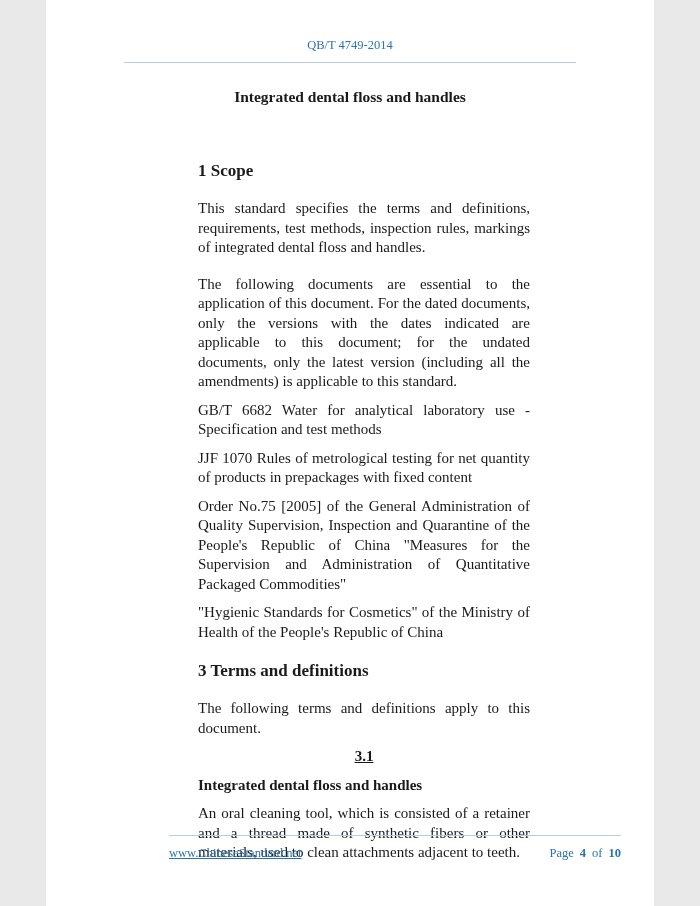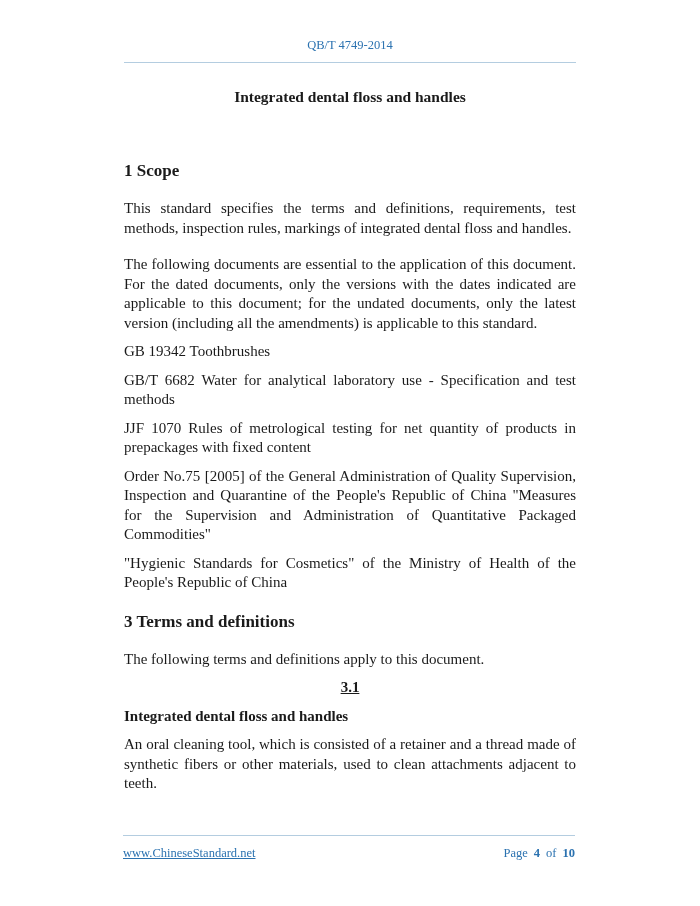--- a/index.html
+++ b/index.html
@@ -4,21 +4,21 @@
 <style>
   :root{
     --accent-blue:#2b72b0;
     --rule-blue:#b4cde0;
     --text-color:#1a1a1a;
     --page-bg:#ffffff;
   }
   html,body{margin:0;padding:0;background:#e9e9e9;}
   .page{
     position:relative;
-    width:700px;height:906px;
+    width:608px;height:906px;
     margin:0 auto;
     background:var(--page-bg);
     font-family:"Liberation Serif","DejaVu Serif",serif;
     color:var(--text-color);
     overflow:hidden;
     box-sizing:border-box;
   }
   .header-code{
     margin-top:38px;
     text-align:center;
@@ -35,20 +35,21 @@
   .doc-title{
     margin-top:23px;
     text-align:center;
     font-size:15.5px;
     font-weight:bold;
     line-height:21px;
   }
   .content{
     padding:0 124px;
     text-align:justify;
+    margin-left:28px;
   }
   .section-heading{
     font-size:17px;
     font-weight:bold;
     line-height:22px;
     margin:14px 0 0;
     text-align:left;
   }
   .heading-scope{margin-top:53px;}
   .heading-terms{margin-top:18px;}
@@ -94,21 +95,20 @@
   <div class="content">
 
     <div class="section-heading heading-scope">1 Scope</div>
 
     <p class="after-heading">This standard specifies the terms and definitions, requirements, test methods, inspection rules, markings of integrated dental floss and handles.</p>
 
 
 
     <p class="after-heading">The following documents are essential to the application of this document. For the dated documents, only the versions with the dates indicated are applicable to this document; for the undated documents, only the latest version (including all the amendments) is applicable to this standard.</p>
 
-    <p class="indented">GB 19342 Toothbrushes</p>
 
     <p class="indented">GB/T 6682 Water for analytical laboratory use - Specification and test methods</p>
 
     <p class="indented">JJF 1070 Rules of metrological testing for net quantity of products in prepackages with fixed content</p>
 
     <p class="indented">Order No.75 [2005] of the General Administration of Quality Supervision, Inspection and Quarantine of the People's Republic of China "Measures for the Supervision and Administration of Quantitative Packaged Commodities"</p>
 
     <p class="indented">"Hygienic Standards for Cosmetics" of the Ministry of Health of the People's Republic of China</p>
 
     <div class="section-heading heading-terms">3 Terms and definitions</div>

